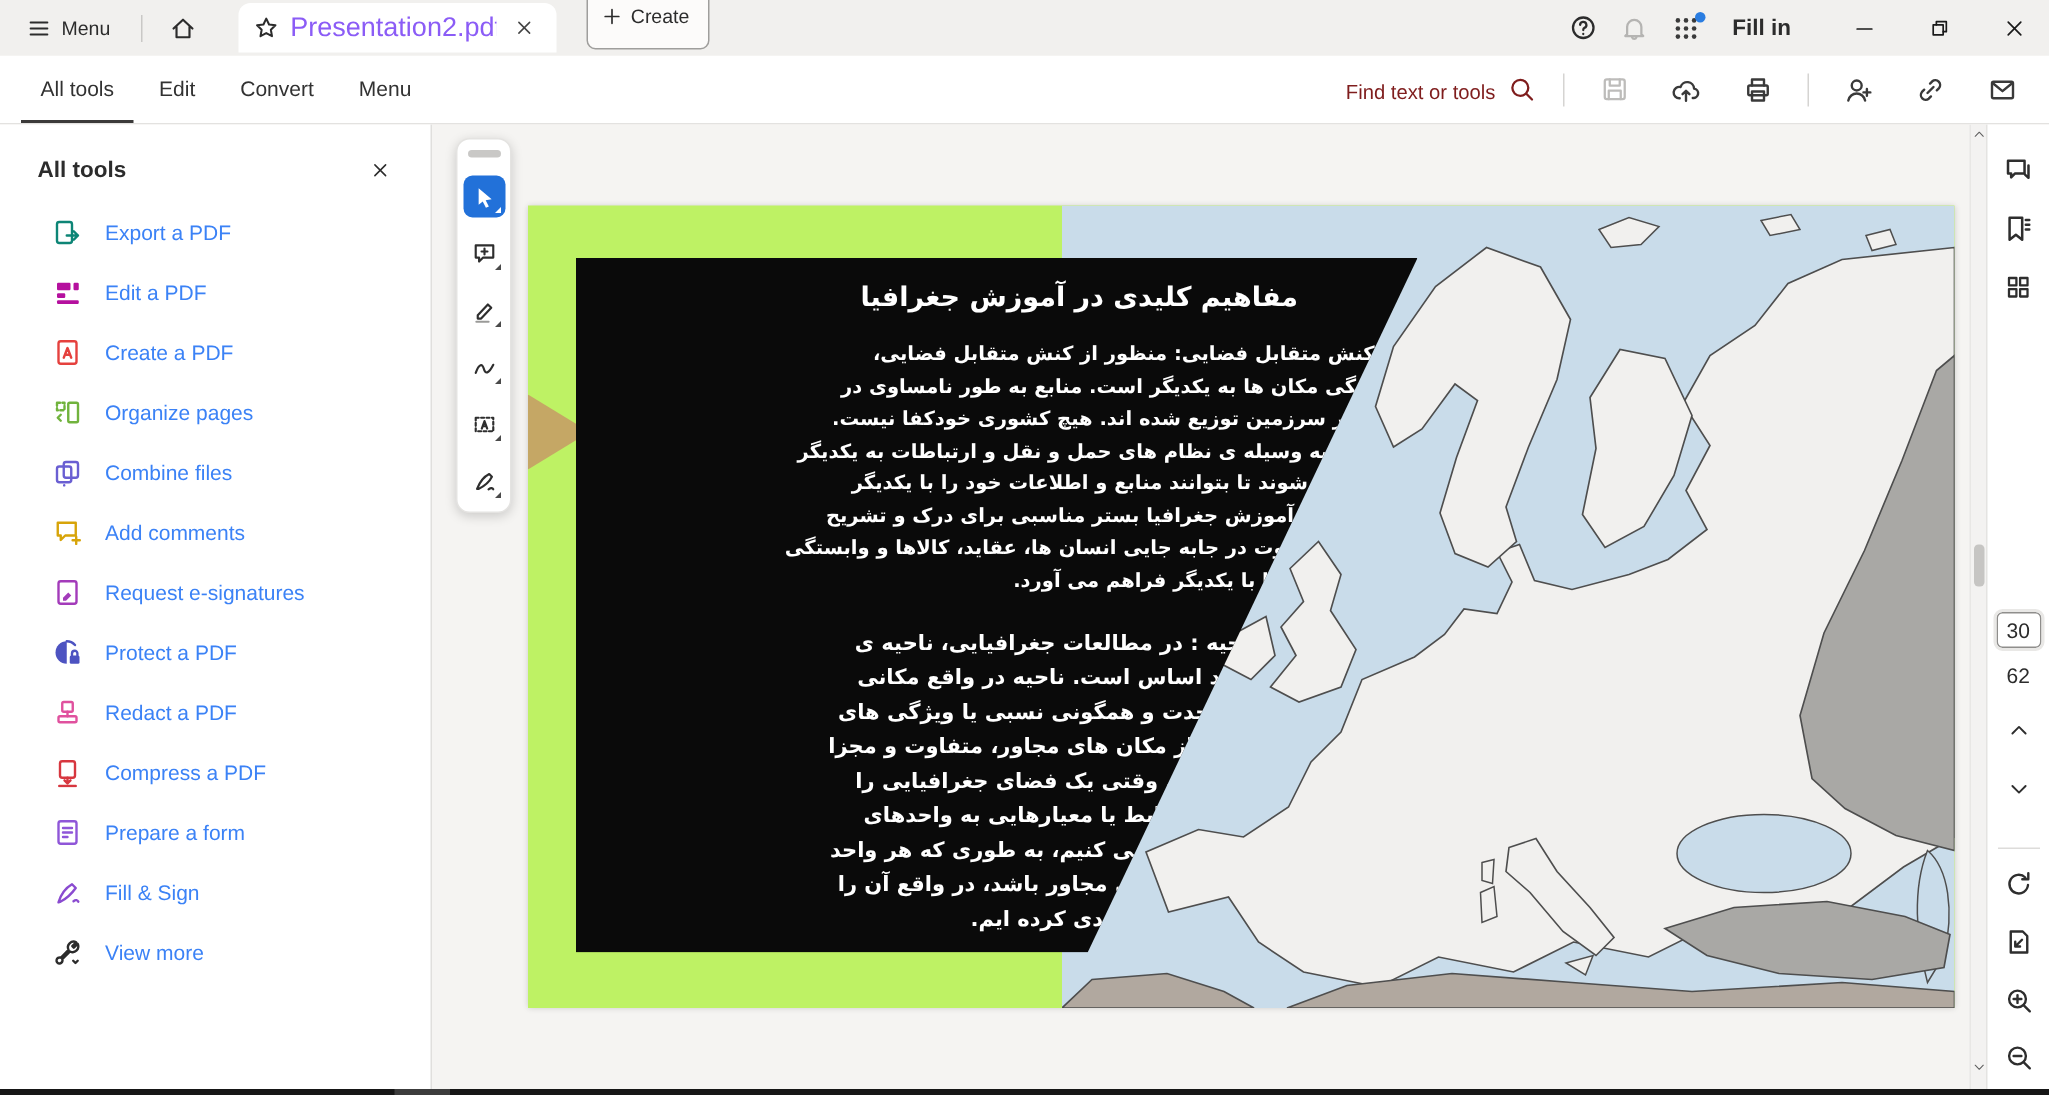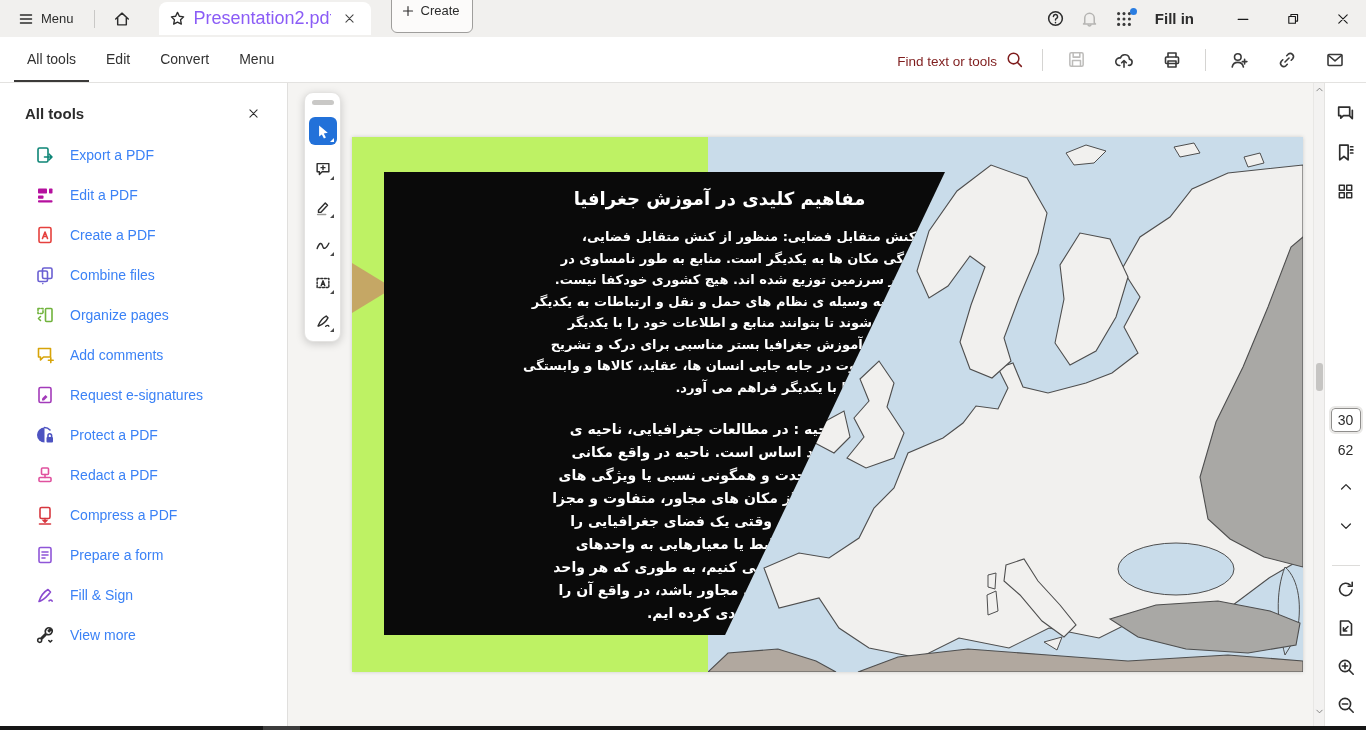--- a/index.html
+++ b/index.html
@@ -302,38 +302,38 @@
     <div class="tool-item">
       <span class="tool-ic" style="color: rgb(229, 65, 62);">
         <svg class="ic" width="20" height="20" viewBox="0 0 20 20">
             <rect x="4" y="2.5" width="12" height="15" rx="1.5"></rect>
             <path d="M7.5 13.5 L10 7 L12.5 13.5 M8.4 11.5 H11.6"></path>
           </svg>
       </span>
       <span>Create a PDF</span>
     </div>
     <div class="tool-item">
+      <span class="tool-ic" style="color: rgb(113, 179, 61);">
+        <svg class="ic" width="20" height="20" viewBox="0 0 20 20">
+            <rect x="10.5" y="3.5" width="6.5" height="13" rx="1"></rect>
+            <rect x="3" y="3.5" width="5" height="5" stroke-dasharray="2 1.6"></rect>
+            <path d="M5.5 11.5 L3.5 13.5 L5.5 15.5"></path>
+          </svg>
+      </span>
+      <span>Organize pages</span>
+    </div>
+    <div class="tool-item">
       <span class="tool-ic" style="color: rgb(106, 95, 210);">
         <svg class="ic" width="20" height="20" viewBox="0 0 20 20">
             <rect x="7.5" y="3" width="9.5" height="10.5" rx="1.5"></rect>
             <rect x="3" y="6" width="9.5" height="10.5" rx="1.5"></rect>
             <path d="M7.8 18.5 v0.1"></path>
           </svg>
       </span>
       <span>Combine files</span>
-    </div>
-    <div class="tool-item">
-      <span class="tool-ic" style="color: rgb(113, 179, 61);">
-        <svg class="ic" width="20" height="20" viewBox="0 0 20 20">
-            <rect x="10.5" y="3.5" width="6.5" height="13" rx="1"></rect>
-            <rect x="3" y="3.5" width="5" height="5" stroke-dasharray="2 1.6"></rect>
-            <path d="M5.5 11.5 L3.5 13.5 L5.5 15.5"></path>
-          </svg>
-      </span>
-      <span>Organize pages</span>
     </div>
     <div class="tool-item">
       <span class="tool-ic" style="color: rgb(215, 164, 9);">
         <svg class="ic" width="20" height="20" viewBox="0 0 20 20">
             <path d="M3.5 3.5 H15.5 V12 H8.5 L5.5 15 V12 H3.5 Z"></path>
             <path d="M15.8 12.8 V17.6 M13.4 15.2 H18.2"></path>
           </svg>
       </span>
       <span>Add comments</span>
     </div>

